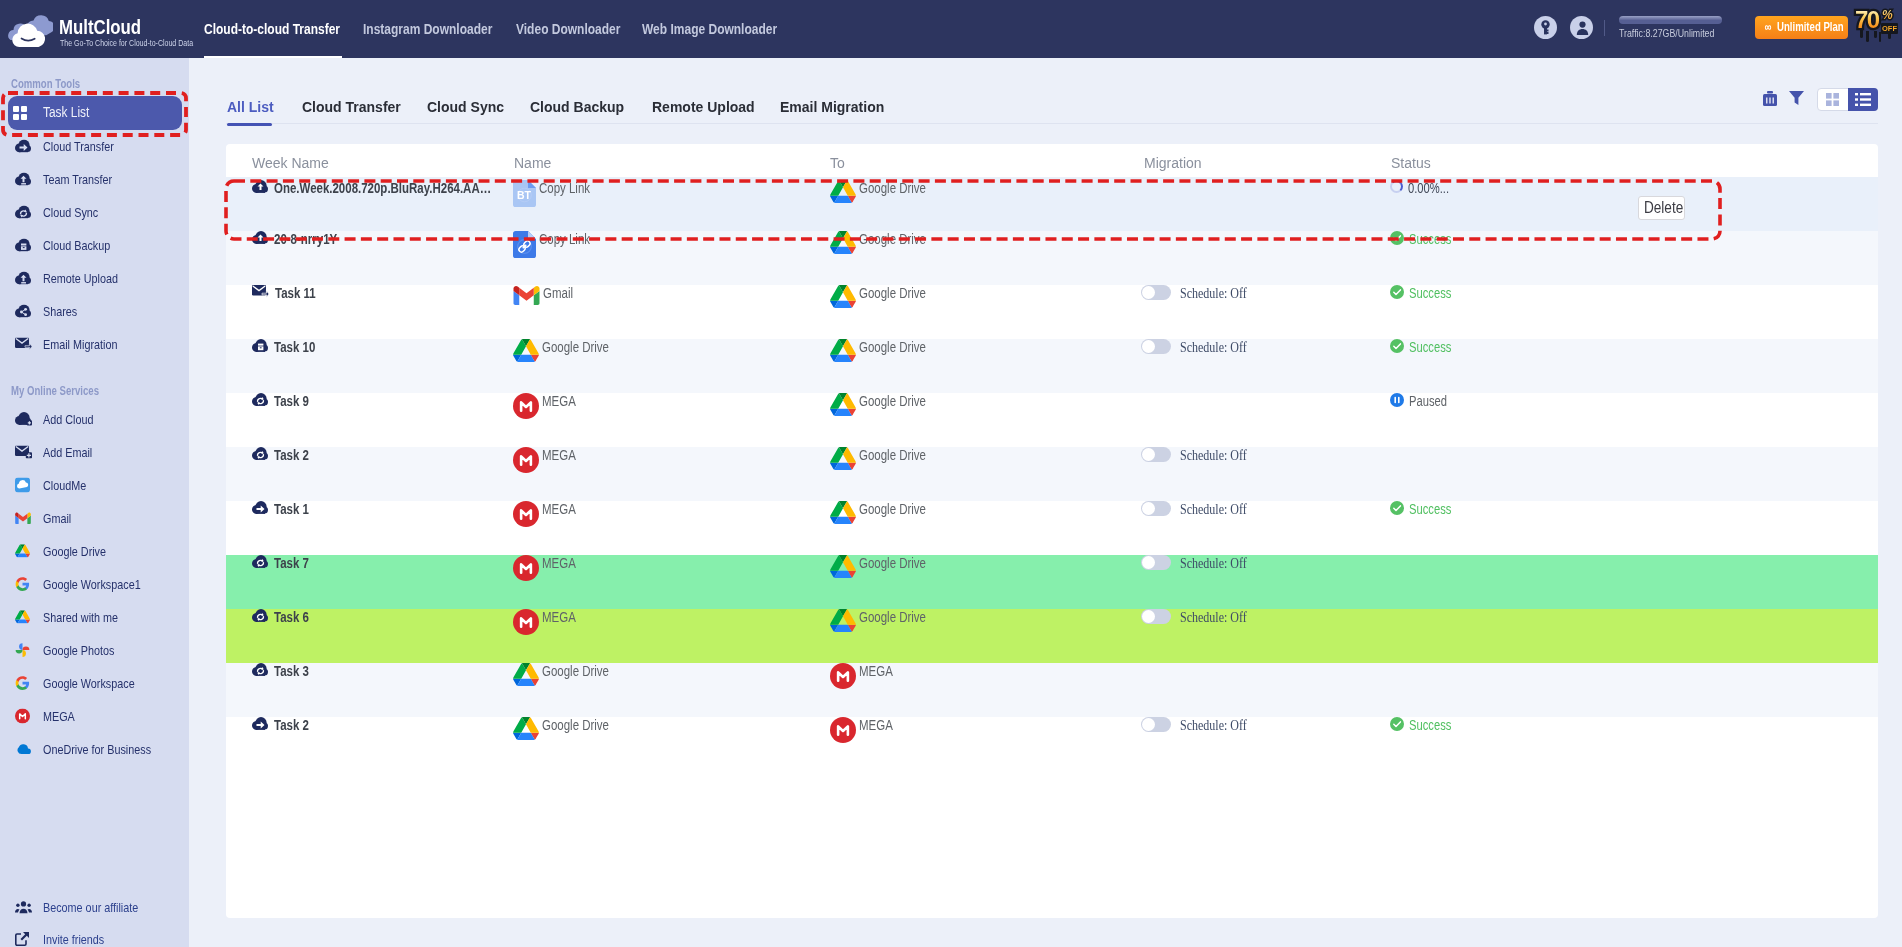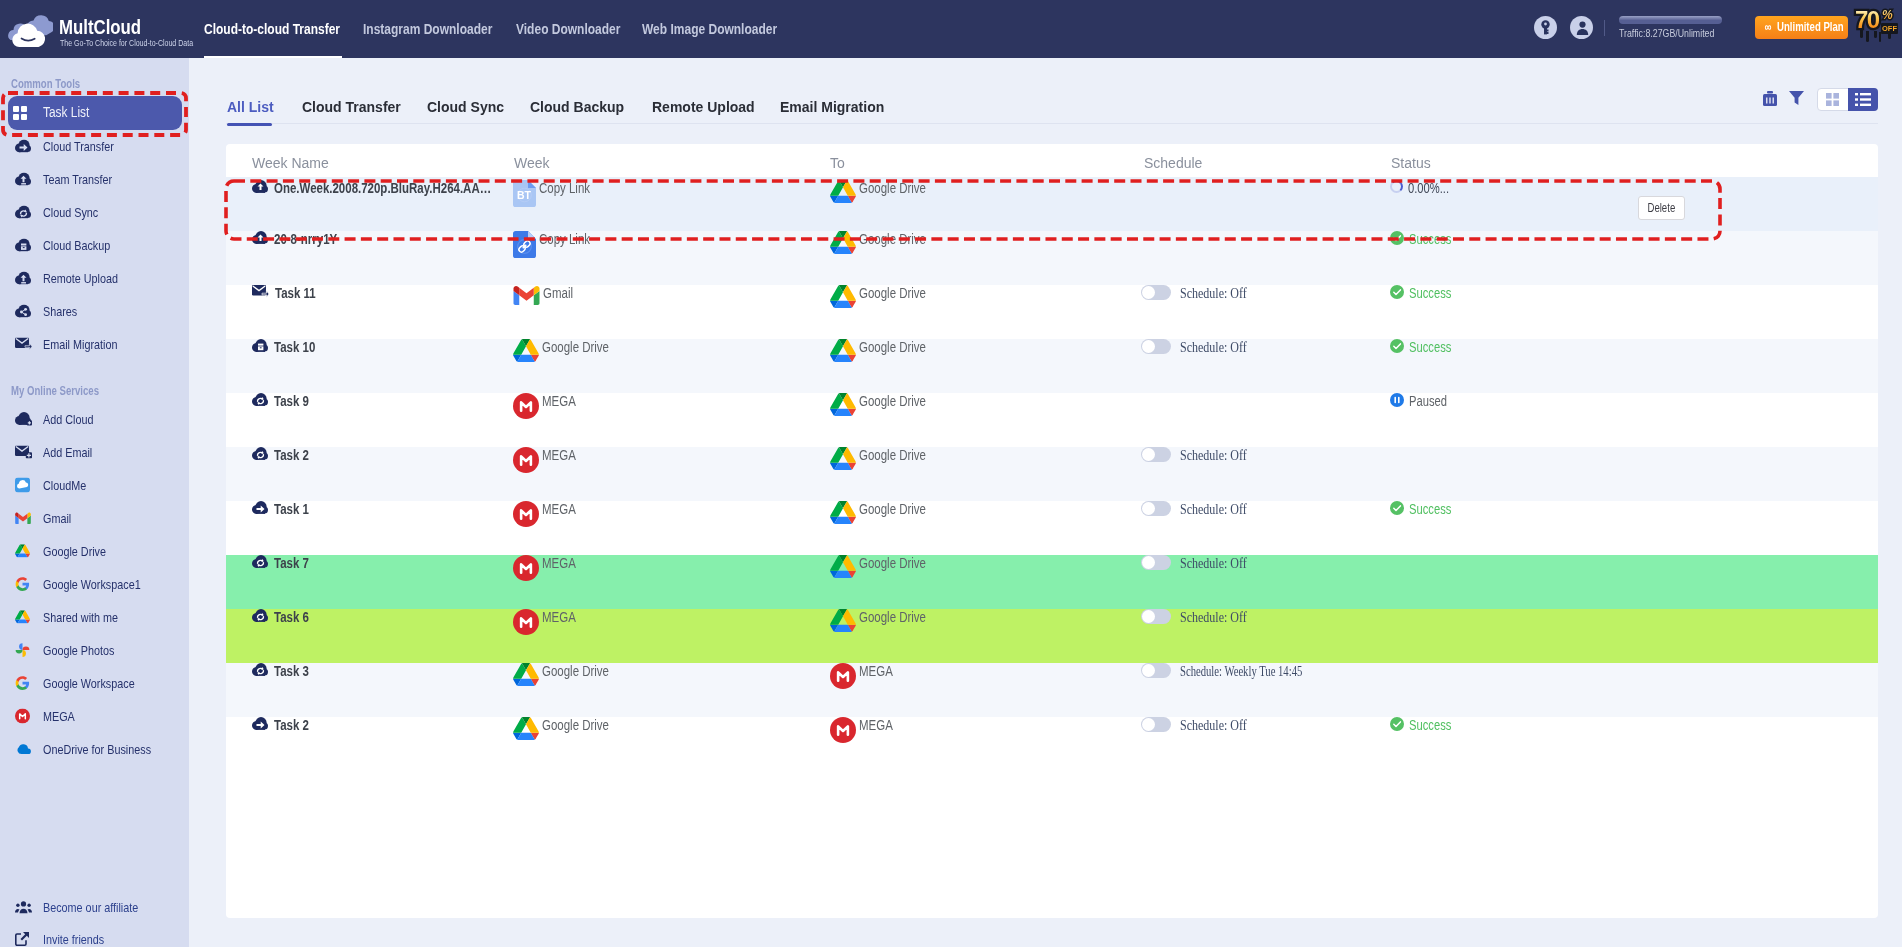--- a/index.html
+++ b/index.html
@@ -52,21 +52,21 @@
 .c-to{left:604px}
 .c-sch{left:915px}
 .c-st{left:1164px}
 .tname{font-size:14px;font-weight:bold;color:#3d424b;margin-left:6px;transform:scaleX(.82);transform-origin:0 50%;white-space:nowrap}
 .ctxt{font-size:14px;color:#5f6368;margin-left:3px;transform:scaleX(.82);transform-origin:0 50%;white-space:nowrap}
 .schtxt{font-family:"Liberation Serif",serif;font-size:15px;color:#3d4a66;margin-left:9px;transform:scaleX(.8);transform-origin:0 50%;white-space:nowrap}
 .sttxt{font-size:14px;color:#5f6368;margin-left:5px;transform:scaleX(.8);transform-origin:0 50%;white-space:nowrap}
 .sttxt.g{color:#4fbf5f}
 .toggle{width:30px;height:15px;border-radius:8px;background:#ccd2e3;position:relative;flex:none}
 .toggle:before{content:"";position:absolute;left:1px;top:1px;width:13px;height:13px;border-radius:50%;background:#fff}
-#delbtn{position:absolute;left:1412px;top:19px;width:47px;height:24px;background:#fff;border:1px solid #d8d8dc;border-radius:3px;font-size:12px;color:#3c3c44;text-align:center;line-height:22px}
+#delbtn{position:absolute;left:1412px;top:19px;width:47px;height:24px;background:#fff;border:1px solid #d8d8dc;border-radius:3px;font-size:17px;color:#3c3c44;text-align:right;line-height:22px}
 .spin{width:13px;height:13px;border-radius:50%;border:2px solid #c7d0f0;border-top-color:#4a5cd0;border-right-color:#4a5cd0;flex:none}
 #row1 .cell{top:3px}
 </style>
 </head>
 <body>
 <div id="header"></div>
 <div id="whitebar"></div>
 
 <svg class="abs" style="left:7px;top:12px" width="46" height="36" viewBox="0 0 46 36">
   <g fill="#8d9ad0">
@@ -374,23 +374,23 @@
   <svg class="abs" style="left:1666px;top:35px" width="16" height="13" viewBox="0 0 16 13" fill="#fff">
     <rect x="0" y="0" width="3" height="2.4"></rect>
       <rect x="5" y="0" width="11" height="2.4"></rect>
     <rect x="0" y="5.3" width="3" height="2.4"></rect>
       <rect x="5" y="5.3" width="11" height="2.4"></rect>
     <rect x="0" y="10.6" width="3" height="2.4"></rect>
       <rect x="5" y="10.6" width="11" height="2.4"></rect>
   </svg>
   <div id="card">
     <div class="th" style="left:26px">Week Name</div>
-    <div class="th" style="left:288px">Week</div>
+    <div class="th" style="left:288px">Name</div>
     <div class="th" style="left:604px">To</div>
-    <div class="th" style="left:918px">Schedule</div>
+    <div class="th" style="left:918px">Migration</div>
     <div class="th" style="left:1165px">Status</div>
     <div class="row" style="top:33px;background:#e9f0fa" id="row1">
       <div class="cell c-name">
           <svg width="16" height="13" viewBox="0 0 16 13">
             <g fill="#1e2a5e">
               <circle cx="4.5" cy="8.4" r="4.5"></circle>
               <circle cx="9" cy="5.6" r="5.6"></circle>
               <circle cx="12.4" cy="9" r="3.6"></circle>
               <rect x="4" y="8" width="9" height="4.9"></rect>
             </g>
@@ -794,24 +794,20 @@
           </svg>
           <span class="ctxt">Google Drive</span>
         </div>
       <div class="cell c-to">
           <svg width="26" height="26" viewBox="0 0 24 24">
             <circle cx="12" cy="12" r="12" fill="#d9272e"></circle>
             <path d="M7.5 16.3V8.6l4.5 4.3 4.5-4.3v7.7" stroke="#fff" stroke-width="2.4" fill="none" stroke-linecap="round" stroke-linejoin="round"></path>
           </svg>
           <span class="ctxt">MEGA</span>
         </div>
-      <div class="cell c-sch">
-          <div class="toggle"></div>
-          <span class="schtxt" style="transform:scaleX(.71)">Schedule: Weekly Tue 14:45</span>
-        </div>
     </div>
     <div class="row" style="top:573px;background:#fff">
       <div class="cell c-name">
           <svg width="16" height="13" viewBox="0 0 16 13">
             <g fill="#1e2a5e">
               <circle cx="4.5" cy="8.4" r="4.5"></circle>
               <circle cx="9" cy="5.6" r="5.6"></circle>
               <circle cx="12.4" cy="9" r="3.6"></circle>
               <rect x="4" y="8" width="9" height="4.9"></rect>
             </g>

